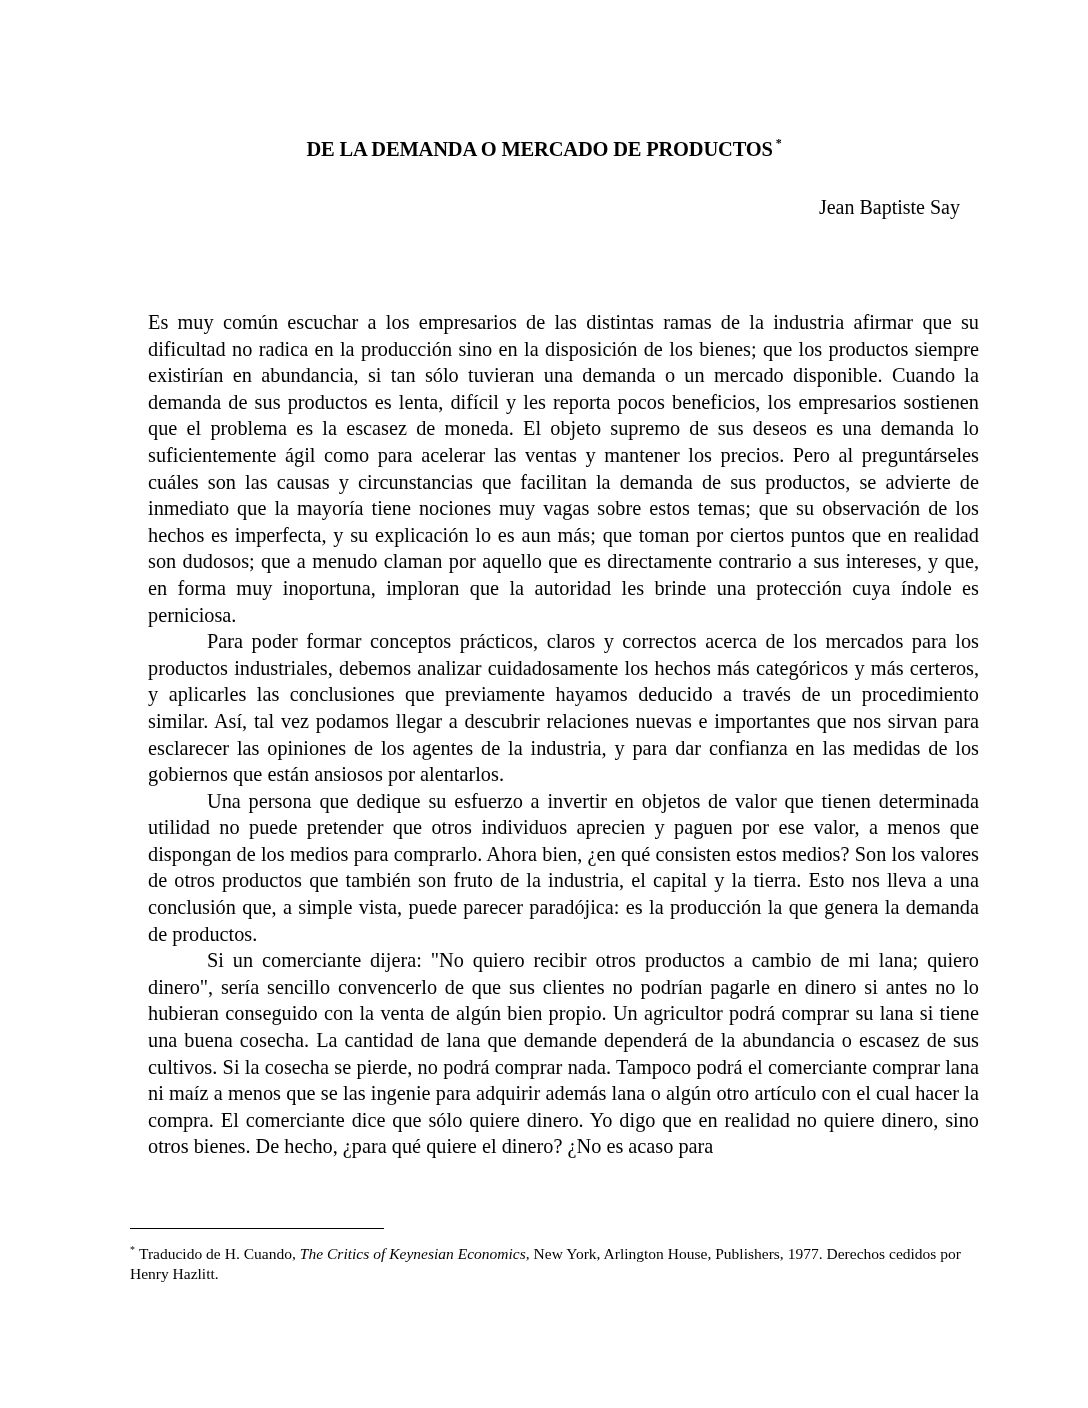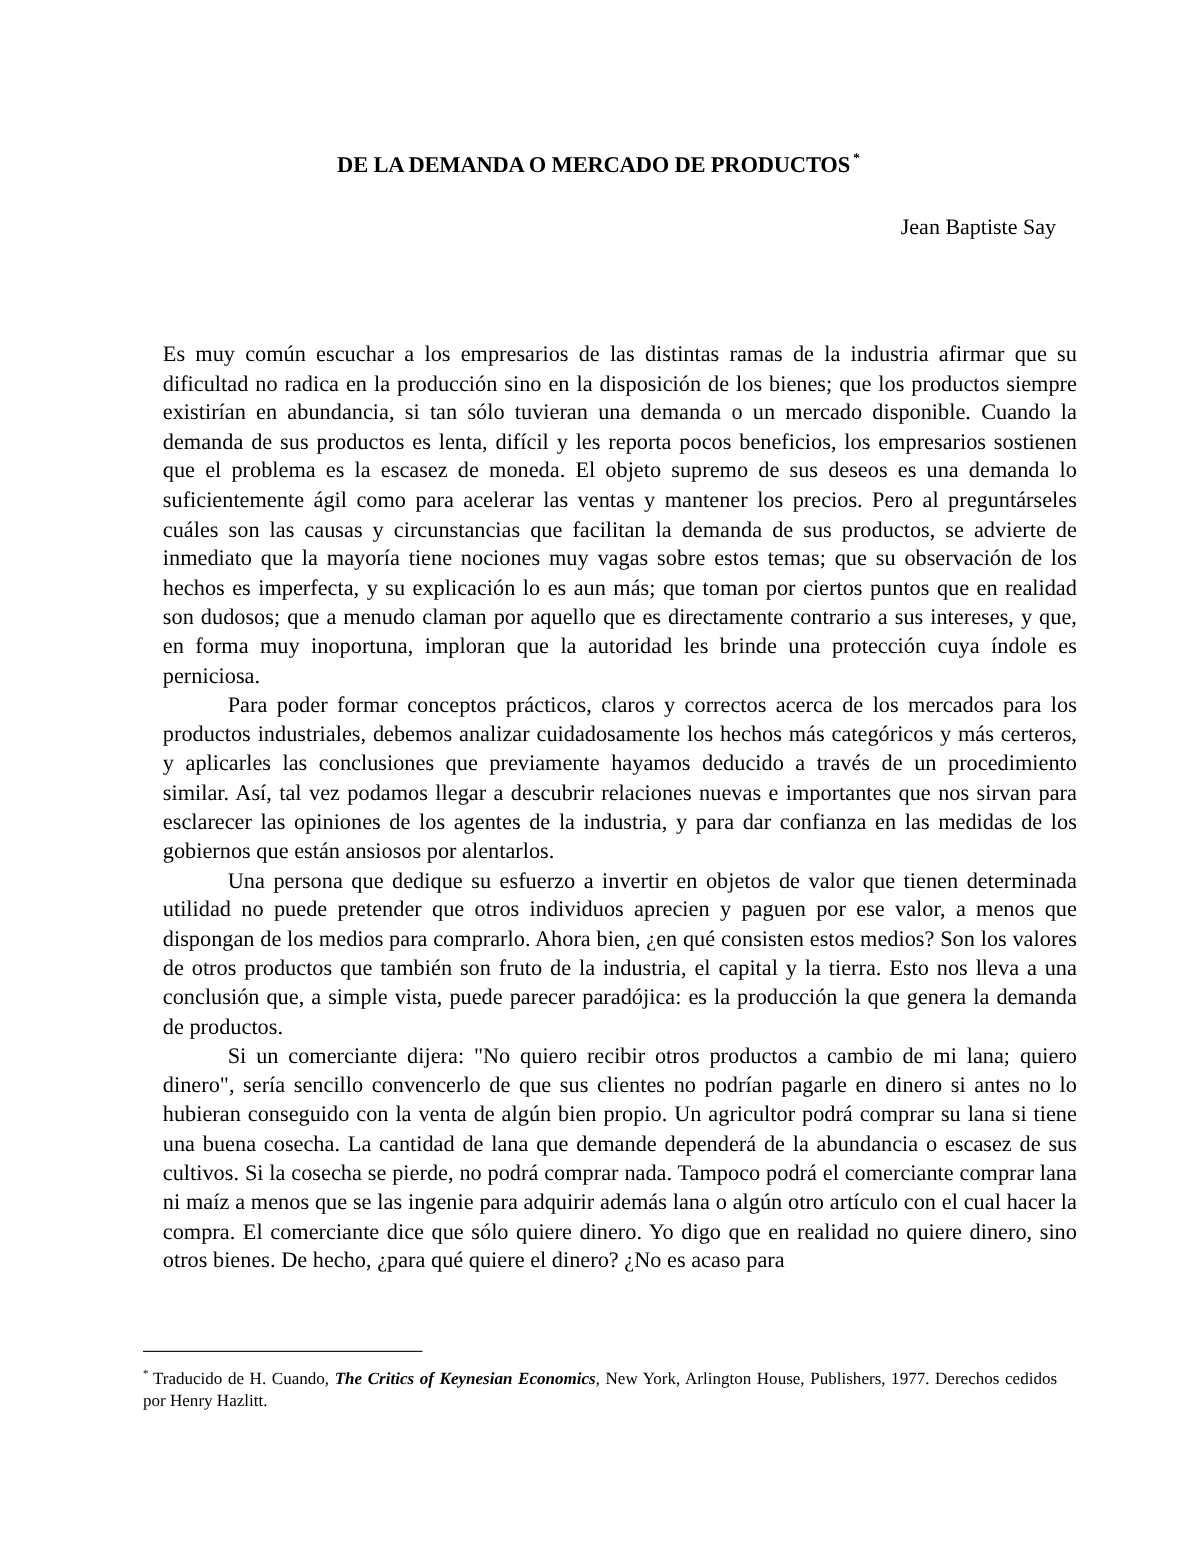--- a/index.html
+++ b/index.html
@@ -78,21 +78,20 @@
       line-height: 20px;
       text-align: justify;
     }
     .footnote sup {
       font-size: 10px;
       vertical-align: 6px;
       margin-right: 4px;
     }
     .footnote em {
       font-style: italic;
-      font-weight: bold;
     }
   </style>
 </head>
 <body>
 
 <div class="page">
 
   <div class="title"><span>DE LA DEMANDA O MERCADO DE PRODUCTOS</span><sup>*</sup></div>
 
   <div class="author">Jean Baptiste Say</div>

